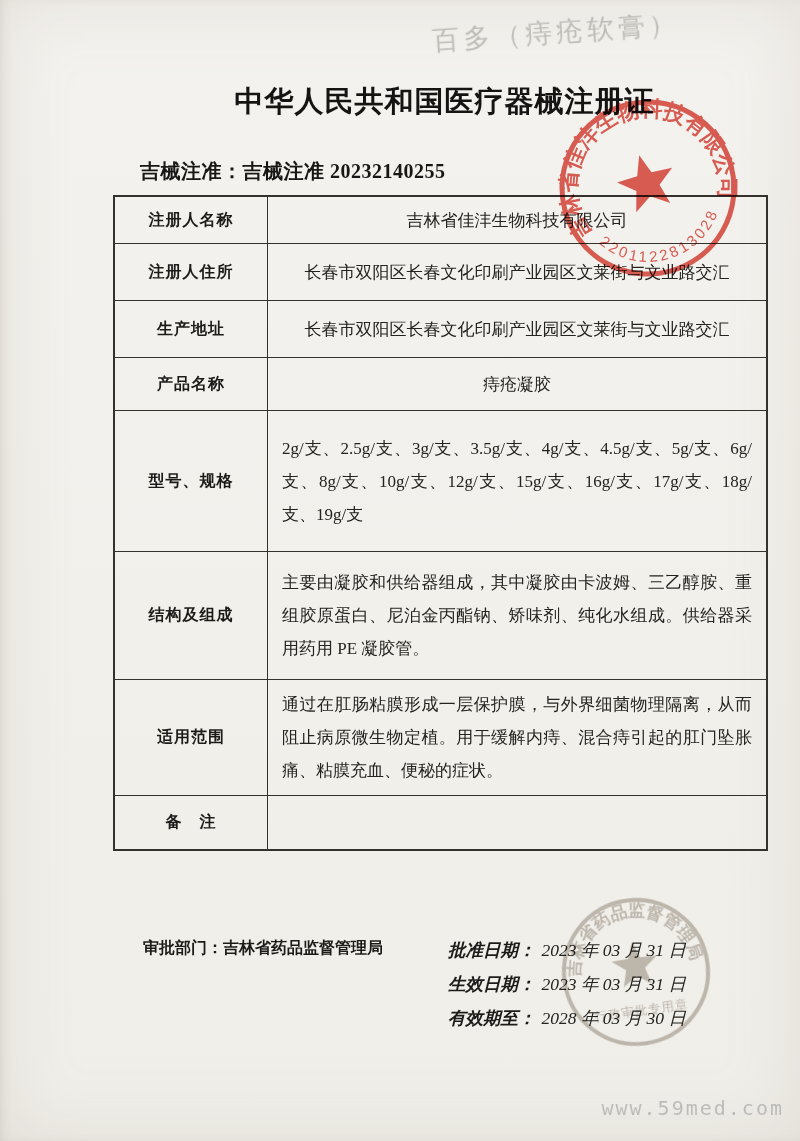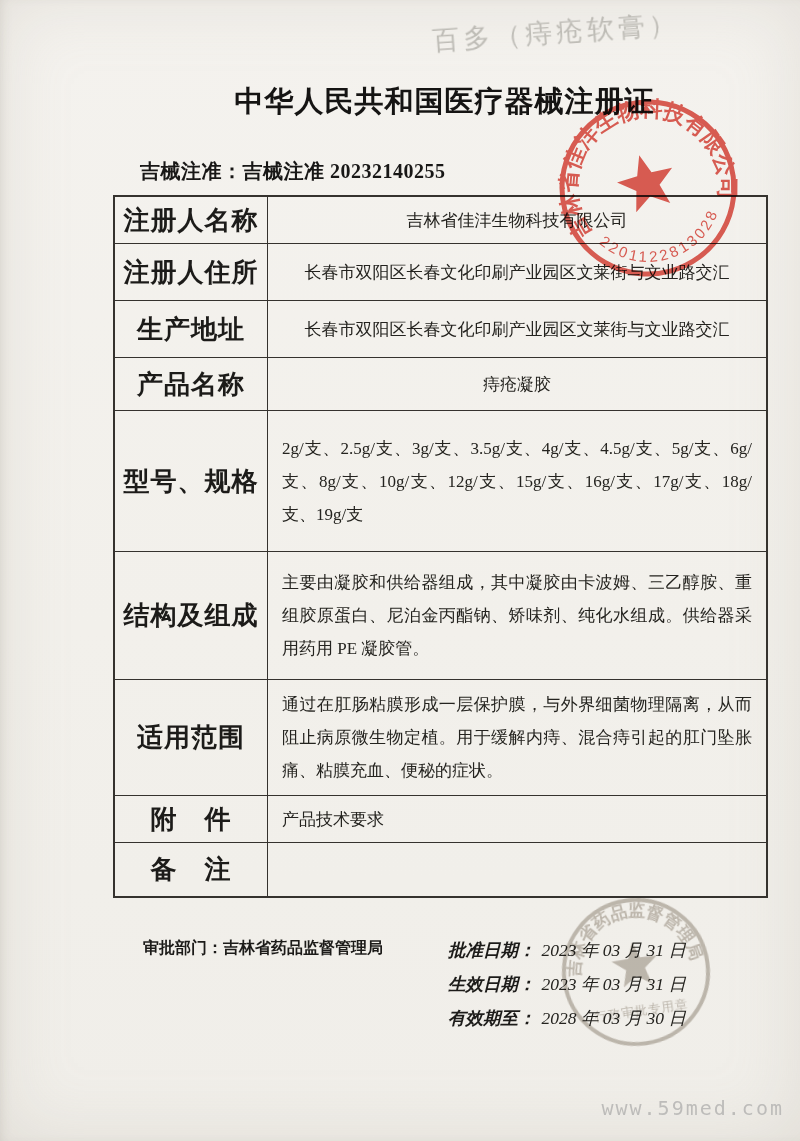--- a/index.html
+++ b/index.html
@@ -36,21 +36,21 @@
   }
   .row{display:flex;box-sizing:border-box;border-top:1.5px solid #35322e;}
   .row:first-child{border-top:none;}
   .r1{height:46px}.r2{height:57px}.r3{height:57px}.r4{height:53px}
   .r5{height:141px}.r6{height:128px}.r7{height:116px}
   .r8{height:47px}.r9{height:42px}.r10{height:54px}
   .cell{box-sizing:border-box;display:flex;align-items:center;}
   .cell.label{
     width:153px;border-right:1.5px solid #35322e;
     justify-content:center;text-align:center;
-    font-size:26px;font-weight:bold;color:#1c1b19;letter-spacing:1px;
+    font-size:16px;font-weight:bold;color:#1c1b19;letter-spacing:1px;
     flex-shrink:0;
   }
   .cell.value{
     flex:1;padding:4px 14px;
     font-size:17px;line-height:33px;color:#24231f;
     text-align:justify;
   }
   .cell.value.center{justify-content:center;text-align:center;}
   .footer-left{
     position:absolute;left:143px;top:938px;
@@ -107,24 +107,20 @@
       <div class="cell value">2g/支、2.5g/支、3g/支、3.5g/支、4g/支、4.5g/支、5g/支、6g/支、8g/支、10g/支、12g/支、15g/支、16g/支、17g/支、18g/支、19g/支</div>
     </div>
     <div class="row r6">
       <div class="cell label">结构及组成</div>
       <div class="cell value">主要由凝胶和供给器组成，其中凝胶由卡波姆、三乙醇胺、重组胶原蛋白、尼泊金丙酯钠、矫味剂、纯化水组成。供给器采用药用 PE 凝胶管。</div>
     </div>
     <div class="row r7">
       <div class="cell label">适用范围</div>
       <div class="cell value">通过在肛肠粘膜形成一层保护膜，与外界细菌物理隔离，从而阻止病原微生物定植。用于缓解内痔、混合痔引起的肛门坠胀痛、粘膜充血、便秘的症状。</div>
     </div>
-    <div class="row r8">
-      <div class="cell label">附　件</div>
-      <div class="cell value">产品技术要求</div>
-    </div>
     <div class="row r10">
       <div class="cell label">备　注</div>
       <div class="cell value"></div>
     </div>
   </div>
 
   <div class="footer-left"><span>审批部门：</span><span>吉林省药品监督管理局</span></div>
 
   <div class="footer-dates">
     <div class="date-line"><span class="lbl">批准日期：</span><span class="val">2023 年 03 月 31 日</span></div>

